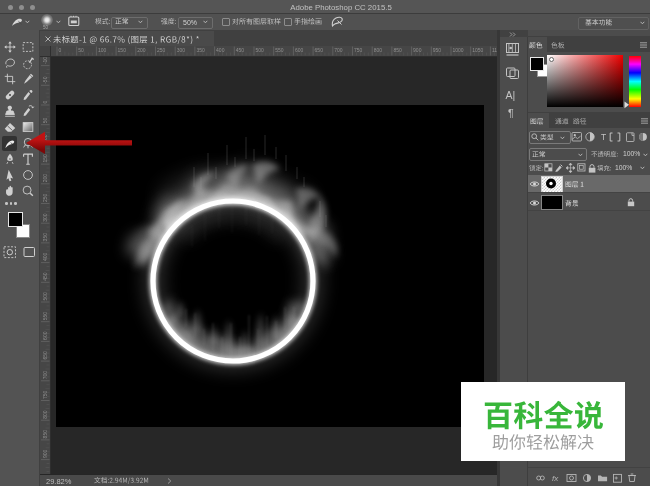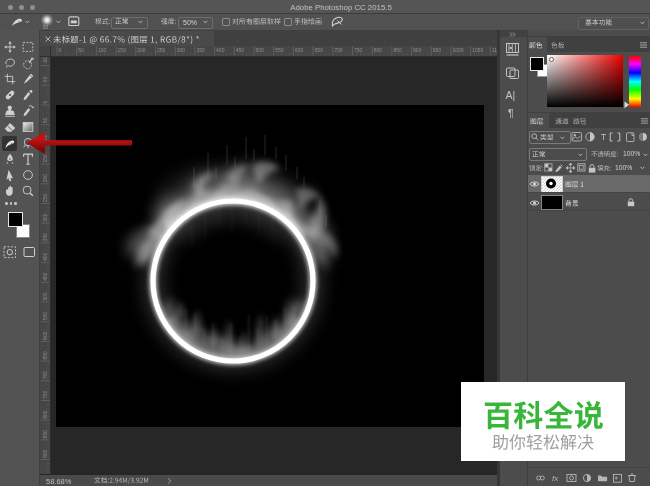--- a/index.html
+++ b/index.html
@@ -544,21 +544,21 @@
  <defs>
         <linearGradient id="ag" x1="0" y1="0" x2="0" y2="1">
           <stop offset="0.35" stop-color="#c01313"></stop>
           <stop offset="0.8" stop-color="#7e0707"></stop>
         </linearGradient>
       </defs>
  <path d="M3 13 L22 1.8 L22 10.2 L109 10.2 L109 15.4 L22 15.4 L22 24 Z" fill="url(#ag)"></path>
 </svg>
 
 <div class="abs" style="left:40px;top:474px;width:457px;height:12px;background:#4a4a4a;border-top:1px solid #262626"></div>
-<div class="abs" style="left:46px;top:476.5px;font-size:7.5px;color:#bdbdbd">58.68%</div>
+<div class="abs" style="left:46px;top:476.5px;font-size:7.5px;color:#bdbdbd">29.82%</div>
 <svg style="position:absolute;left:94px;top:475.3px;overflow:visible" width="57" height="11" viewBox="0 -7.7 57 11">
       <path d="M2.8 -5.5C3.0 -5.2 3.2 -4.7 3.3 -4.5L3.9 -4.6C3.8 -4.9 3.6 -5.4 3.4 -5.7ZM0.3 -4.4V-4.0H1.4C1.8 -2.9 2.3 -2.1 3.0 -1.3C2.3 -0.7 1.4 -0.3 0.2 0.0C0.3 0.2 0.5 0.4 0.6 0.5C1.7 0.2 2.6 -0.3 3.4 -1.0C4.1 -0.3 5.0 0.2 6.1 0.5C6.2 0.3 6.4 0.1 6.5 0.0C5.4 -0.2 4.5 -0.7 3.8 -1.3C4.4 -2.0 4.9 -2.9 5.3 -4.0H6.4V-4.4ZM3.4 -1.7C2.7 -2.3 2.3 -3.1 1.9 -4.0H4.8C4.4 -3.0 4.0 -2.3 3.4 -1.7Z M12.4 -5.2C12.3 -4.7 12.0 -4.0 11.7 -3.6L12.1 -3.5C12.4 -3.9 12.7 -4.5 12.9 -5.1ZM9.4 -5.0C9.6 -4.5 9.8 -3.9 10.0 -3.5L10.4 -3.7C10.3 -4.1 10.0 -4.7 9.8 -5.2ZM8.0 -5.6V-4.2H7.0V-3.7H7.9C7.7 -2.8 7.3 -1.7 6.9 -1.2C7.0 -1.1 7.1 -0.9 7.1 -0.7C7.5 -1.2 7.8 -1.9 8.0 -2.7V0.5H8.5V-2.8C8.7 -2.5 8.9 -2.1 9.0 -1.9L9.3 -2.3C9.2 -2.4 8.6 -3.2 8.5 -3.5V-3.7H9.3V-4.2H8.5V-5.6ZM9.2 -0.4V0.1H12.3V0.5H12.8V-3.2H11.3V-5.6H10.9V-3.2H9.3V-2.7H12.3V-1.8H9.4V-1.3H12.3V-0.4Z M14.3 -2.6C14.6 -2.6 14.8 -2.8 14.8 -3.1C14.8 -3.4 14.6 -3.6 14.3 -3.6C14.1 -3.6 13.9 -3.4 13.9 -3.1C13.9 -2.8 14.1 -2.6 14.3 -2.6ZM14.3 0.1C14.6 0.1 14.8 -0.1 14.8 -0.4C14.8 -0.7 14.6 -0.8 14.3 -0.8C14.1 -0.8 13.9 -0.7 13.9 -0.4C13.9 -0.1 14.1 0.1 14.3 0.1Z M15.6 0.0H18.6V-0.5H17.3C17.0 -0.5 16.7 -0.5 16.5 -0.5C17.6 -1.6 18.4 -2.6 18.4 -3.6C18.4 -4.4 17.9 -5.0 17.0 -5.0C16.4 -5.0 15.9 -4.7 15.5 -4.3L15.9 -3.9C16.2 -4.3 16.5 -4.5 16.9 -4.5C17.5 -4.5 17.8 -4.1 17.8 -3.5C17.8 -2.7 17.1 -1.7 15.6 -0.4Z M19.9 0.1C20.2 0.1 20.4 -0.1 20.4 -0.4C20.4 -0.7 20.2 -0.8 19.9 -0.8C19.7 -0.8 19.5 -0.7 19.5 -0.4C19.5 -0.1 19.7 0.1 19.9 0.1Z M22.4 0.1C23.3 0.1 24.2 -0.7 24.2 -2.7C24.2 -4.2 23.5 -5.0 22.5 -5.0C21.8 -5.0 21.1 -4.4 21.1 -3.4C21.1 -2.4 21.7 -1.9 22.5 -1.9C22.9 -1.9 23.3 -2.1 23.6 -2.5C23.6 -0.9 23.0 -0.4 22.4 -0.4C22.1 -0.4 21.8 -0.6 21.6 -0.8L21.2 -0.4C21.5 -0.1 21.9 0.1 22.4 0.1ZM23.6 -3.0C23.3 -2.5 22.9 -2.3 22.6 -2.3C22.0 -2.3 21.7 -2.7 21.7 -3.4C21.7 -4.1 22.1 -4.5 22.6 -4.5C23.2 -4.5 23.6 -4.0 23.6 -3.0Z M26.8 0.0H27.4V-1.4H28.1V-1.8H27.4V-4.9H26.7L24.7 -1.8V-1.4H26.8ZM26.8 -1.8H25.3L26.5 -3.5C26.6 -3.8 26.7 -4.0 26.8 -4.2H26.9C26.9 -4.0 26.8 -3.6 26.8 -3.4Z M29.0 0.0H29.5V-2.7C29.5 -3.1 29.5 -3.7 29.4 -4.2H29.5L29.9 -3.0L30.8 -0.5H31.2L32.1 -3.0L32.5 -4.2H32.5C32.5 -3.7 32.5 -3.1 32.5 -2.7V0.0H33.0V-4.9H32.3L31.4 -2.3C31.2 -1.9 31.1 -1.6 31.0 -1.3H31.0C30.9 -1.6 30.8 -1.9 30.6 -2.3L29.7 -4.9H29.0Z M33.8 1.2H34.2L36.2 -5.3H35.8Z M38.1 0.1C39.0 0.1 39.7 -0.4 39.7 -1.3C39.7 -2.0 39.2 -2.4 38.7 -2.6V-2.6C39.2 -2.8 39.5 -3.2 39.5 -3.8C39.5 -4.5 38.9 -5.0 38.1 -5.0C37.5 -5.0 37.1 -4.8 36.7 -4.4L37.1 -4.0C37.3 -4.3 37.7 -4.5 38.1 -4.5C38.6 -4.5 38.9 -4.2 38.9 -3.7C38.9 -3.2 38.6 -2.8 37.5 -2.8V-2.3C38.7 -2.3 39.1 -1.9 39.1 -1.3C39.1 -0.8 38.7 -0.4 38.1 -0.4C37.5 -0.4 37.1 -0.7 36.9 -1.0L36.5 -0.6C36.9 -0.2 37.3 0.1 38.1 0.1Z M41.0 0.1C41.2 0.1 41.4 -0.1 41.4 -0.4C41.4 -0.7 41.2 -0.8 41.0 -0.8C40.7 -0.8 40.6 -0.7 40.6 -0.4C40.6 -0.1 40.7 0.1 41.0 0.1Z M43.5 0.1C44.4 0.1 45.3 -0.7 45.3 -2.7C45.3 -4.2 44.6 -5.0 43.6 -5.0C42.9 -5.0 42.2 -4.4 42.2 -3.4C42.2 -2.4 42.8 -1.9 43.6 -1.9C44.0 -1.9 44.4 -2.1 44.7 -2.5C44.7 -0.9 44.1 -0.4 43.5 -0.4C43.2 -0.4 42.9 -0.6 42.7 -0.8L42.3 -0.4C42.6 -0.1 43.0 0.1 43.5 0.1ZM44.7 -3.0C44.4 -2.5 44.0 -2.3 43.7 -2.3C43.1 -2.3 42.8 -2.7 42.8 -3.4C42.8 -4.1 43.2 -4.5 43.6 -4.5C44.3 -4.5 44.6 -4.0 44.7 -3.0Z M45.9 0.0H49.0V-0.5H47.7C47.4 -0.5 47.1 -0.5 46.9 -0.5C48.0 -1.6 48.8 -2.6 48.8 -3.6C48.8 -4.4 48.2 -5.0 47.4 -5.0C46.7 -5.0 46.3 -4.7 45.9 -4.3L46.3 -3.9C46.5 -4.3 46.9 -4.5 47.3 -4.5C47.9 -4.5 48.2 -4.1 48.2 -3.5C48.2 -2.7 47.5 -1.7 45.9 -0.4Z M50.0 0.0H50.6V-2.7C50.6 -3.1 50.6 -3.7 50.5 -4.2H50.5L50.9 -3.0L51.9 -0.5H52.3L53.2 -3.0L53.6 -4.2H53.6C53.6 -3.7 53.6 -3.1 53.6 -2.7V0.0H54.1V-4.9H53.4L52.4 -2.3C52.3 -1.9 52.2 -1.6 52.1 -1.3H52.1C52.0 -1.6 51.9 -1.9 51.7 -2.3L50.8 -4.9H50.0Z" fill="#bdbdbd"></path>
     </svg>
     <svg class="abs" style="left:167px;top:477.5px" width="5" height="6">
       <path d="M1 0.5 L3.8 3 L1 5.5" stroke="#9a9a9a" stroke-width="1" fill="none"></path>
     </svg>
 <div class="abs" style="left:497px;top:30px;width:3px;height:456px;background:#373737"></div>
 <div class="abs" style="left:500px;top:30px;width:27px;height:456px;background:#4c4c4c;border-right:1px solid #3e3e3e"></div>
 <div class="abs" style="left:500px;top:30px;width:150px;height:7px;background:#414141"></div>
 <svg class="abs" style="left:509px;top:31.5px" width="8" height="5" viewBox="0 0 8 5">

